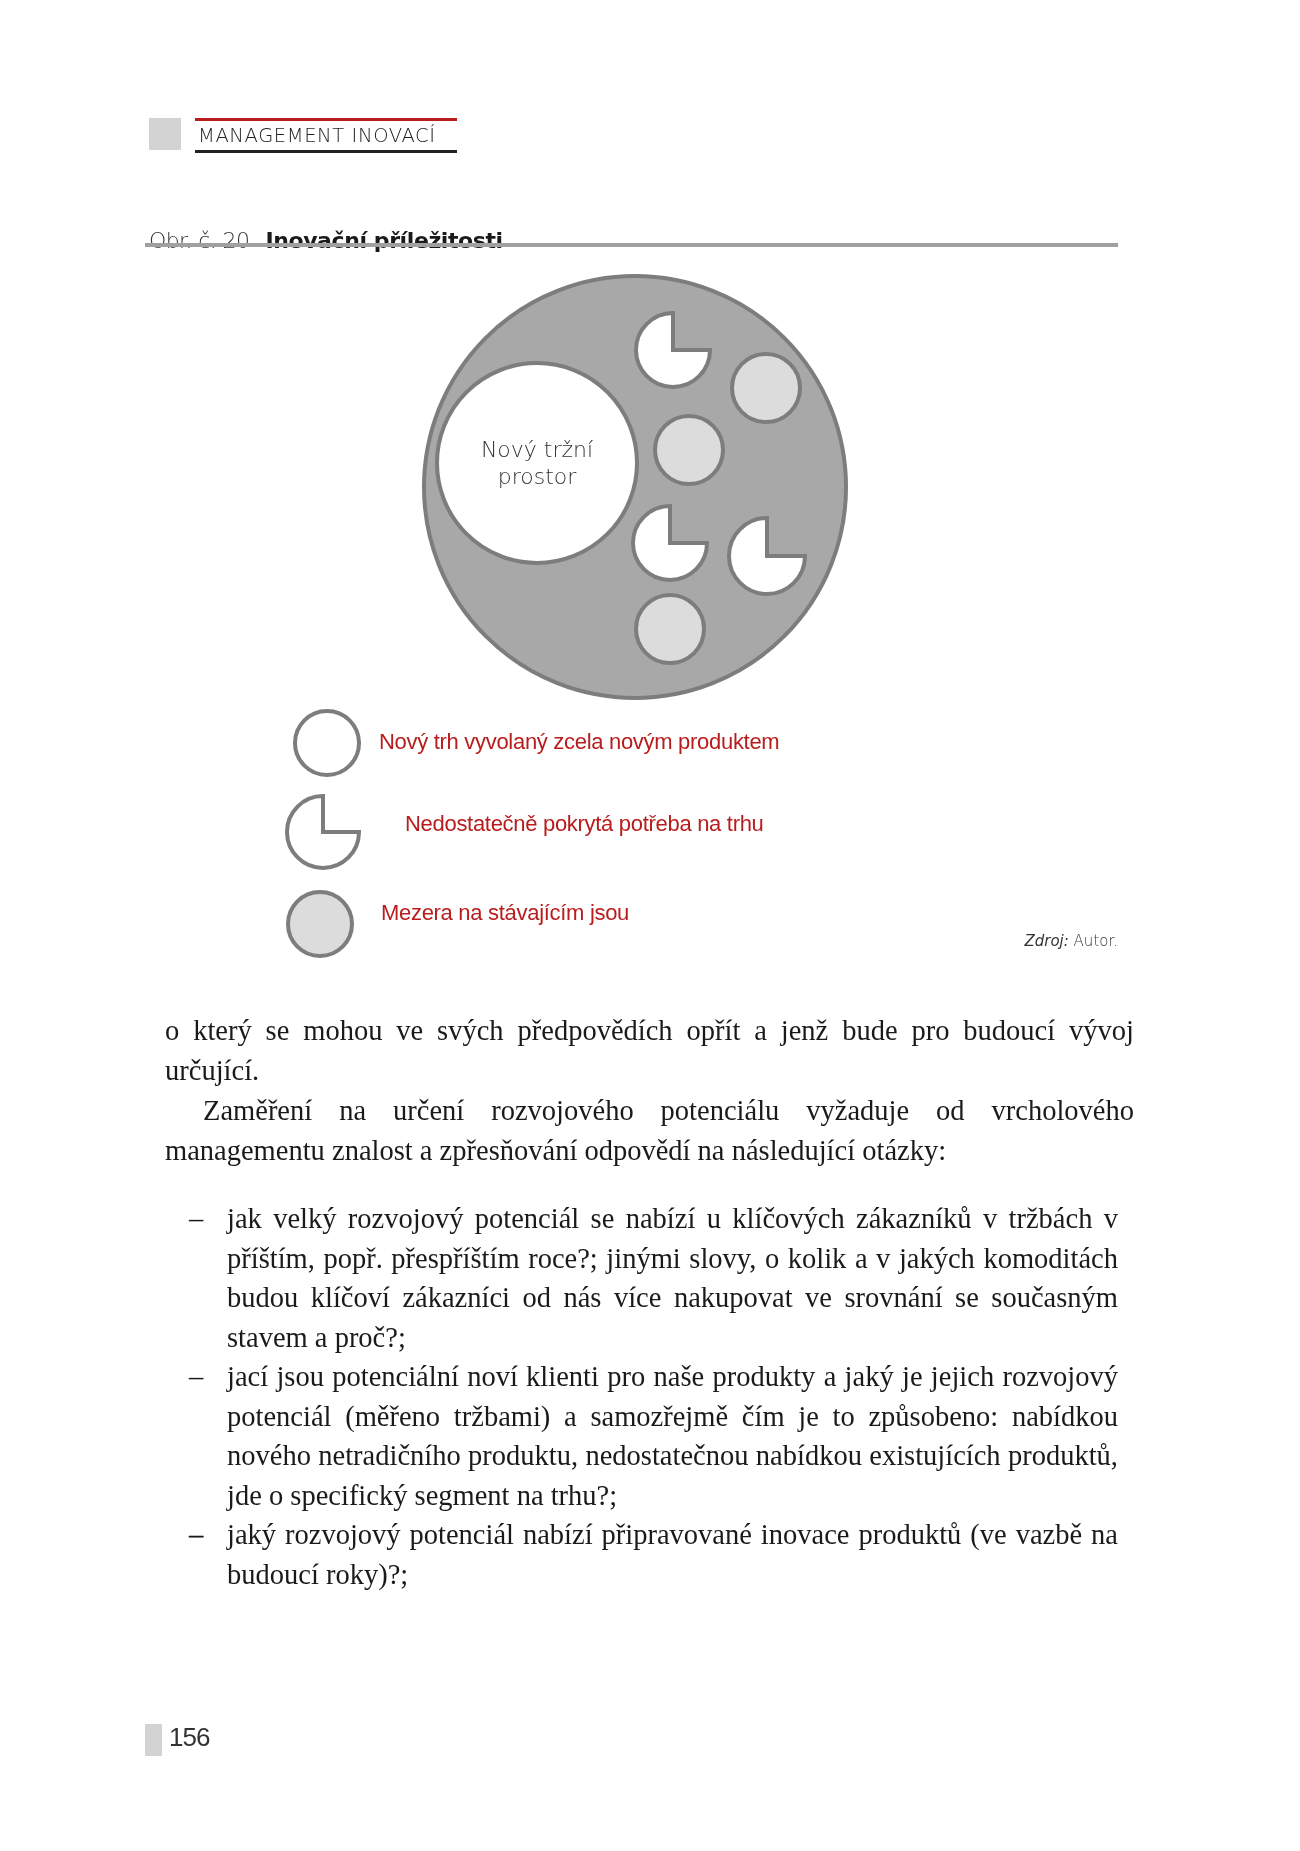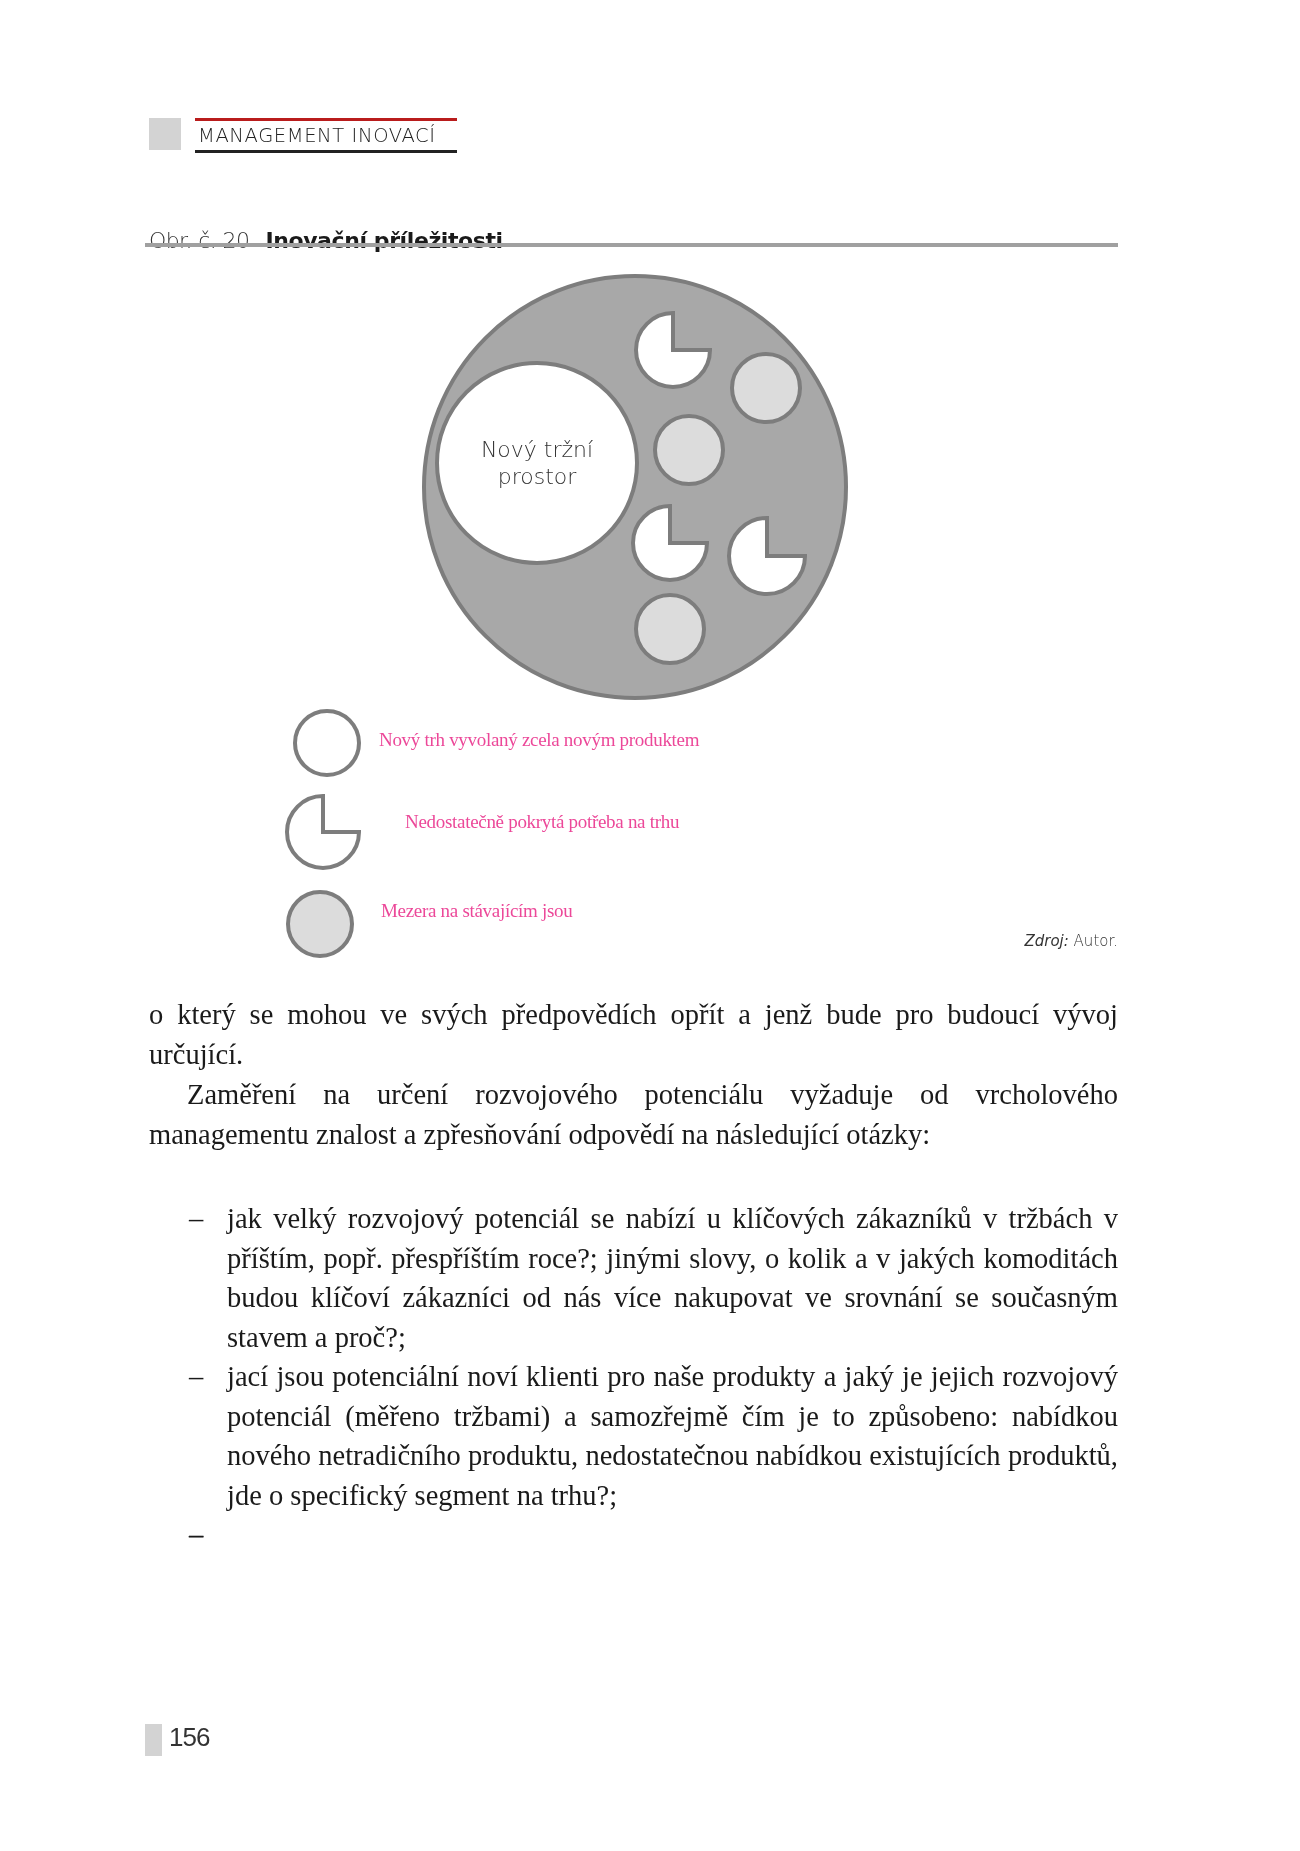--- a/index.html
+++ b/index.html
@@ -15,27 +15,27 @@
   
   .fig-caption { left: 149px; top: 208px; font-family: "DejaVu Sans", sans-serif; font-size: 22px; white-space: nowrap; margin-top: 20px; }
   .fig-num { font-weight: 200; color: #333; letter-spacing: -0.6px; margin-right: 16px; }
   .fig-title { font-weight: bold; color: #1a1a1a; letter-spacing: -0.4px; }
   .fig-rule { left: 145px; top: 243px; width: 973px; height: 4px; background: #a0a0a0; }
 
   
   #diagram { position: absolute; left: 0; top: 0; width: 1300px; height: 1000px; }
   .diagram-label { font-family: "DejaVu Sans", sans-serif; font-weight: 200; font-size: 22px; fill: #333; }
 
-  .legend-text { font-family: Liberation Serif, serif; font-weight: 200; font-size: 19px; color: #ec4899; white-space: nowrap; letter-spacing: -0.3px; }
+  .legend-text { font-family: Liberation Sans, sans-serif; font-weight: 200; font-size: 22px; color: #b91c1c; white-space: nowrap; letter-spacing: -0.3px; }
   .source { right: 182px; top: 932px; font-family: "DejaVu Sans", sans-serif; font-size: 15px; color: #333; font-weight: 200; white-space: nowrap; }
   .source i { font-style: italic; text-align: right; }
 
   
   .body-text { font-family: "Liberation Serif", serif; font-size: 28.5px; line-height: 39.5px; color: #1a1a1a; }
-  .para { position: absolute; left: 149px; width: 969px; text-align: justify; text-align-last: left; margin: 0; }
+  .para { position: absolute; left: 149px; width: 969px; text-align: justify; text-align-last: left; margin: 16px; }
   .indent { text-indent: 38px; }
   .bullet-list { position: absolute; left: 149px; width: 969px; top: 1199px; margin: 0; padding: 0; list-style: none; }
   .bullet-list li { position: relative; padding-left: 78px; text-align: justify; }
   .bullet-list .dash { position: absolute; left: 40px; top: 0; }
 
   
   .page-square { left: 145px; top: 1724px; width: 17px; height: 32px; background: #d3d3d3; }
   .page-num { left: 169px; top: 1722px; font-family: Liberation Sans, sans-serif; font-weight: 200; font-size: 26px; color: #333; letter-spacing: -1px; }
 </style>
 </head>
@@ -73,17 +73,17 @@
 
 <div class="abs source"><i>Zdroj:</i> <span>Autor.</span></div>
 
 <p class="para body-text" style="top:995px;">o který se mohou ve svých předpovědích opřít a jenž bude pro budoucí vývoj určující.</p>
 <p class="para body-text indent" style="top:1075px;">Zaměření na určení rozvojového potenciálu vyžaduje od vrcholového managementu znalost a zpřesňování odpovědí na následující otázky:</p>
 
 <ul class="bullet-list body-text">
   <li><span class="dash">–</span><span>jak velký rozvojový potenciál se nabízí u klíčových zákazníků v tržbách v příštím, popř. přespříštím roce?; jinými slovy, o kolik a v jakých komoditách budou klíčoví zákazníci od nás více nakupovat ve srovnání se současným stavem a proč?;</span></li>
   <li><span class="dash">–</span><span>jací jsou potenciální noví klienti pro naše produkty a jaký je jejich rozvojový potenciál (měřeno tržbami) a samozřejmě čím je to způsobeno: nabídkou nového netradičního produktu, nedostatečnou nabídkou existujících produktů, jde o specifický segment na trhu?;</span></li>
   <li><span class="dash">–</span></li>
-  <li><span class="dash">–</span></li>
+  <li><span class="dash">–</span><span>jaký rozvojový potenciál nabízí připravované inovace produktů (ve vazbě na budoucí roky)?;</span></li>
 </ul>
 
 <div class="abs page-square"></div>
 <div class="abs page-num">156</div>
 
 </body></html>

